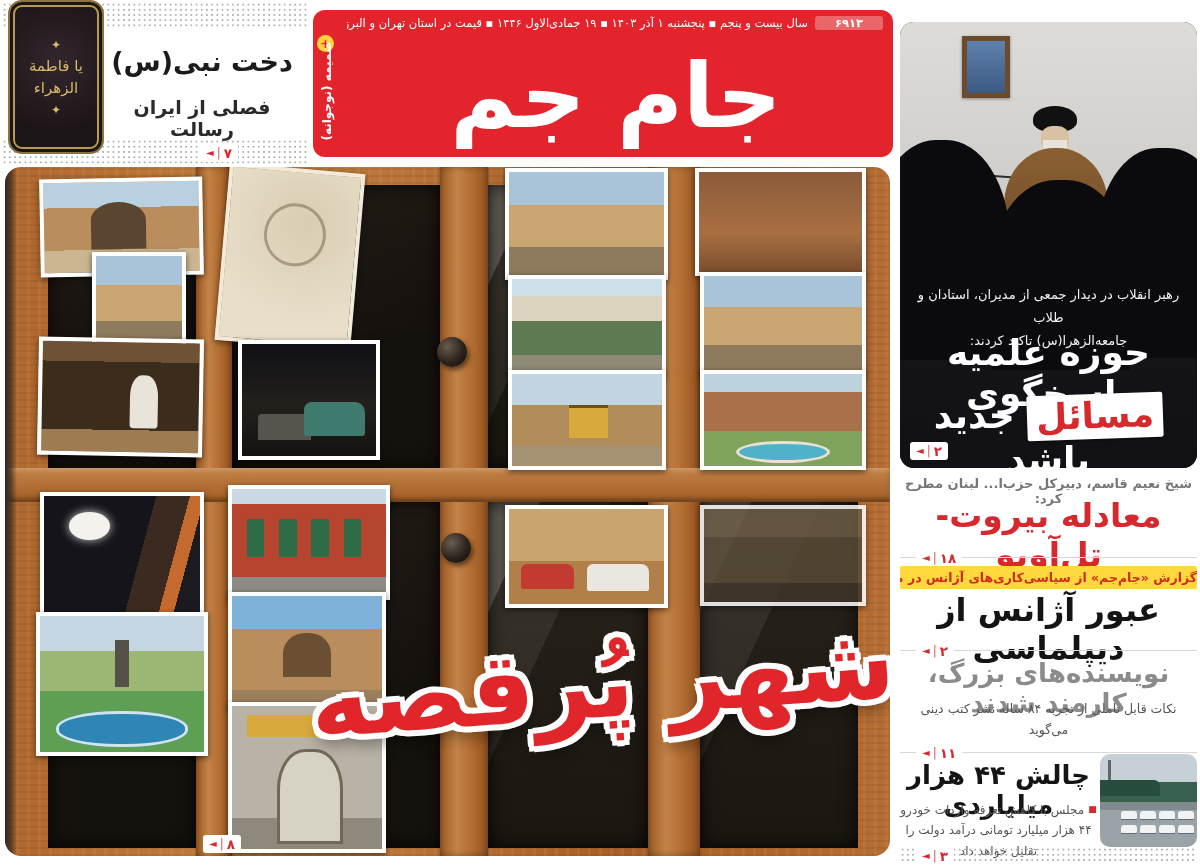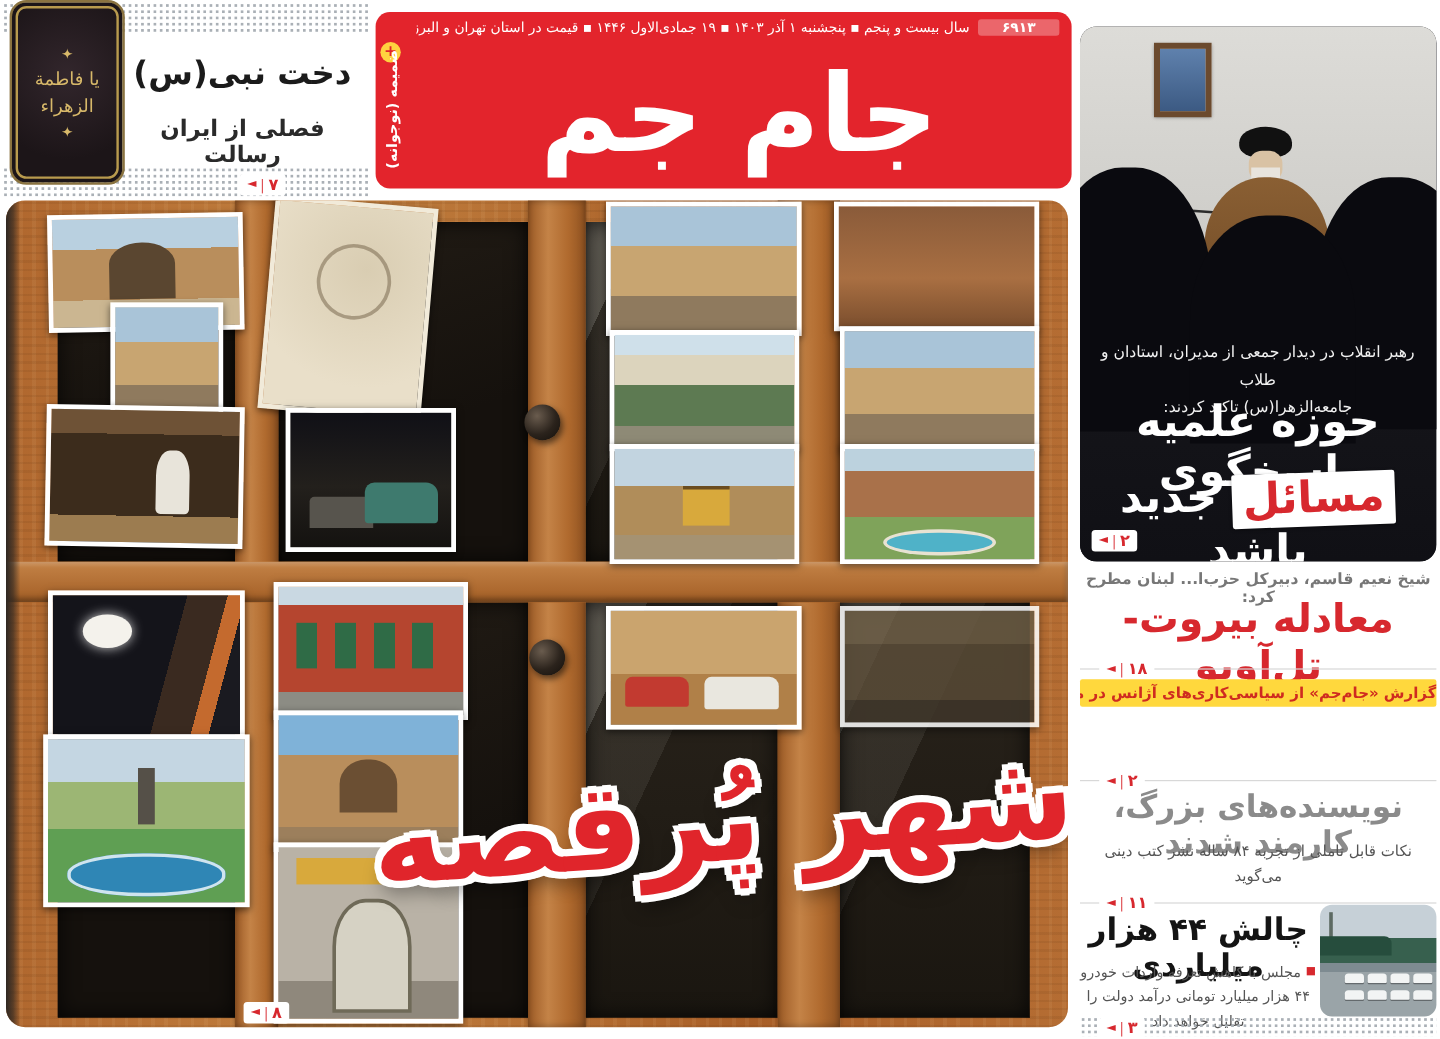--- a/index.html
+++ b/index.html
@@ -226,20 +226,21 @@
   <div class="abs divider" style="top:549px;">
     <div class="line"></div>
     <span class="pm">
       <span>۱۸</span>
         <span class="pm-bar">|</span>
       <span class="pm-arrow">◄</span>
     </span>
   </div>
 
   <div class="abs yellow-strip" style="top:566px;">گزارش «جام‌جم» از سیاسی‌کاری‌های آژانس در مقابل حسن‌نیت ایران</div>
+  <div class="abs col-block headline-black" style="top:591px;">عبور آژانس از دیپلماسی</div>
   <div class="abs divider" style="top:642px;">
     <div class="line"></div>
     <span class="pm">
       <span>۲</span>
         <span class="pm-bar">|</span>
       <span class="pm-arrow">◄</span>
     </span>
   </div>
 
   <div class="abs col-block headline-gray" style="top:658px;">نویسنده‌های بزرگ، کارمند شدند</div>

